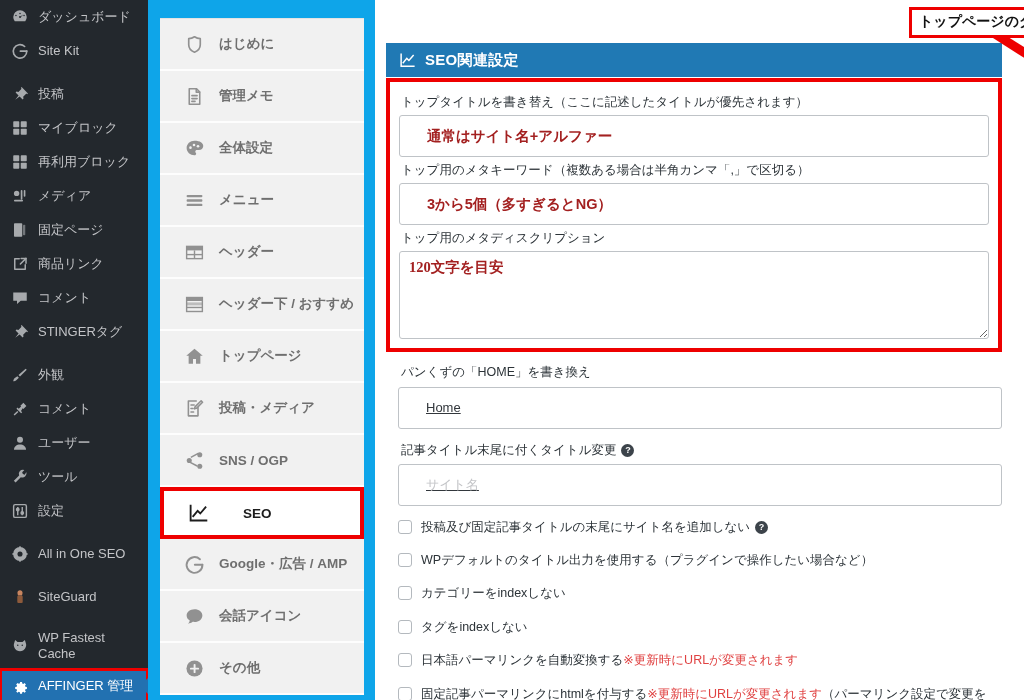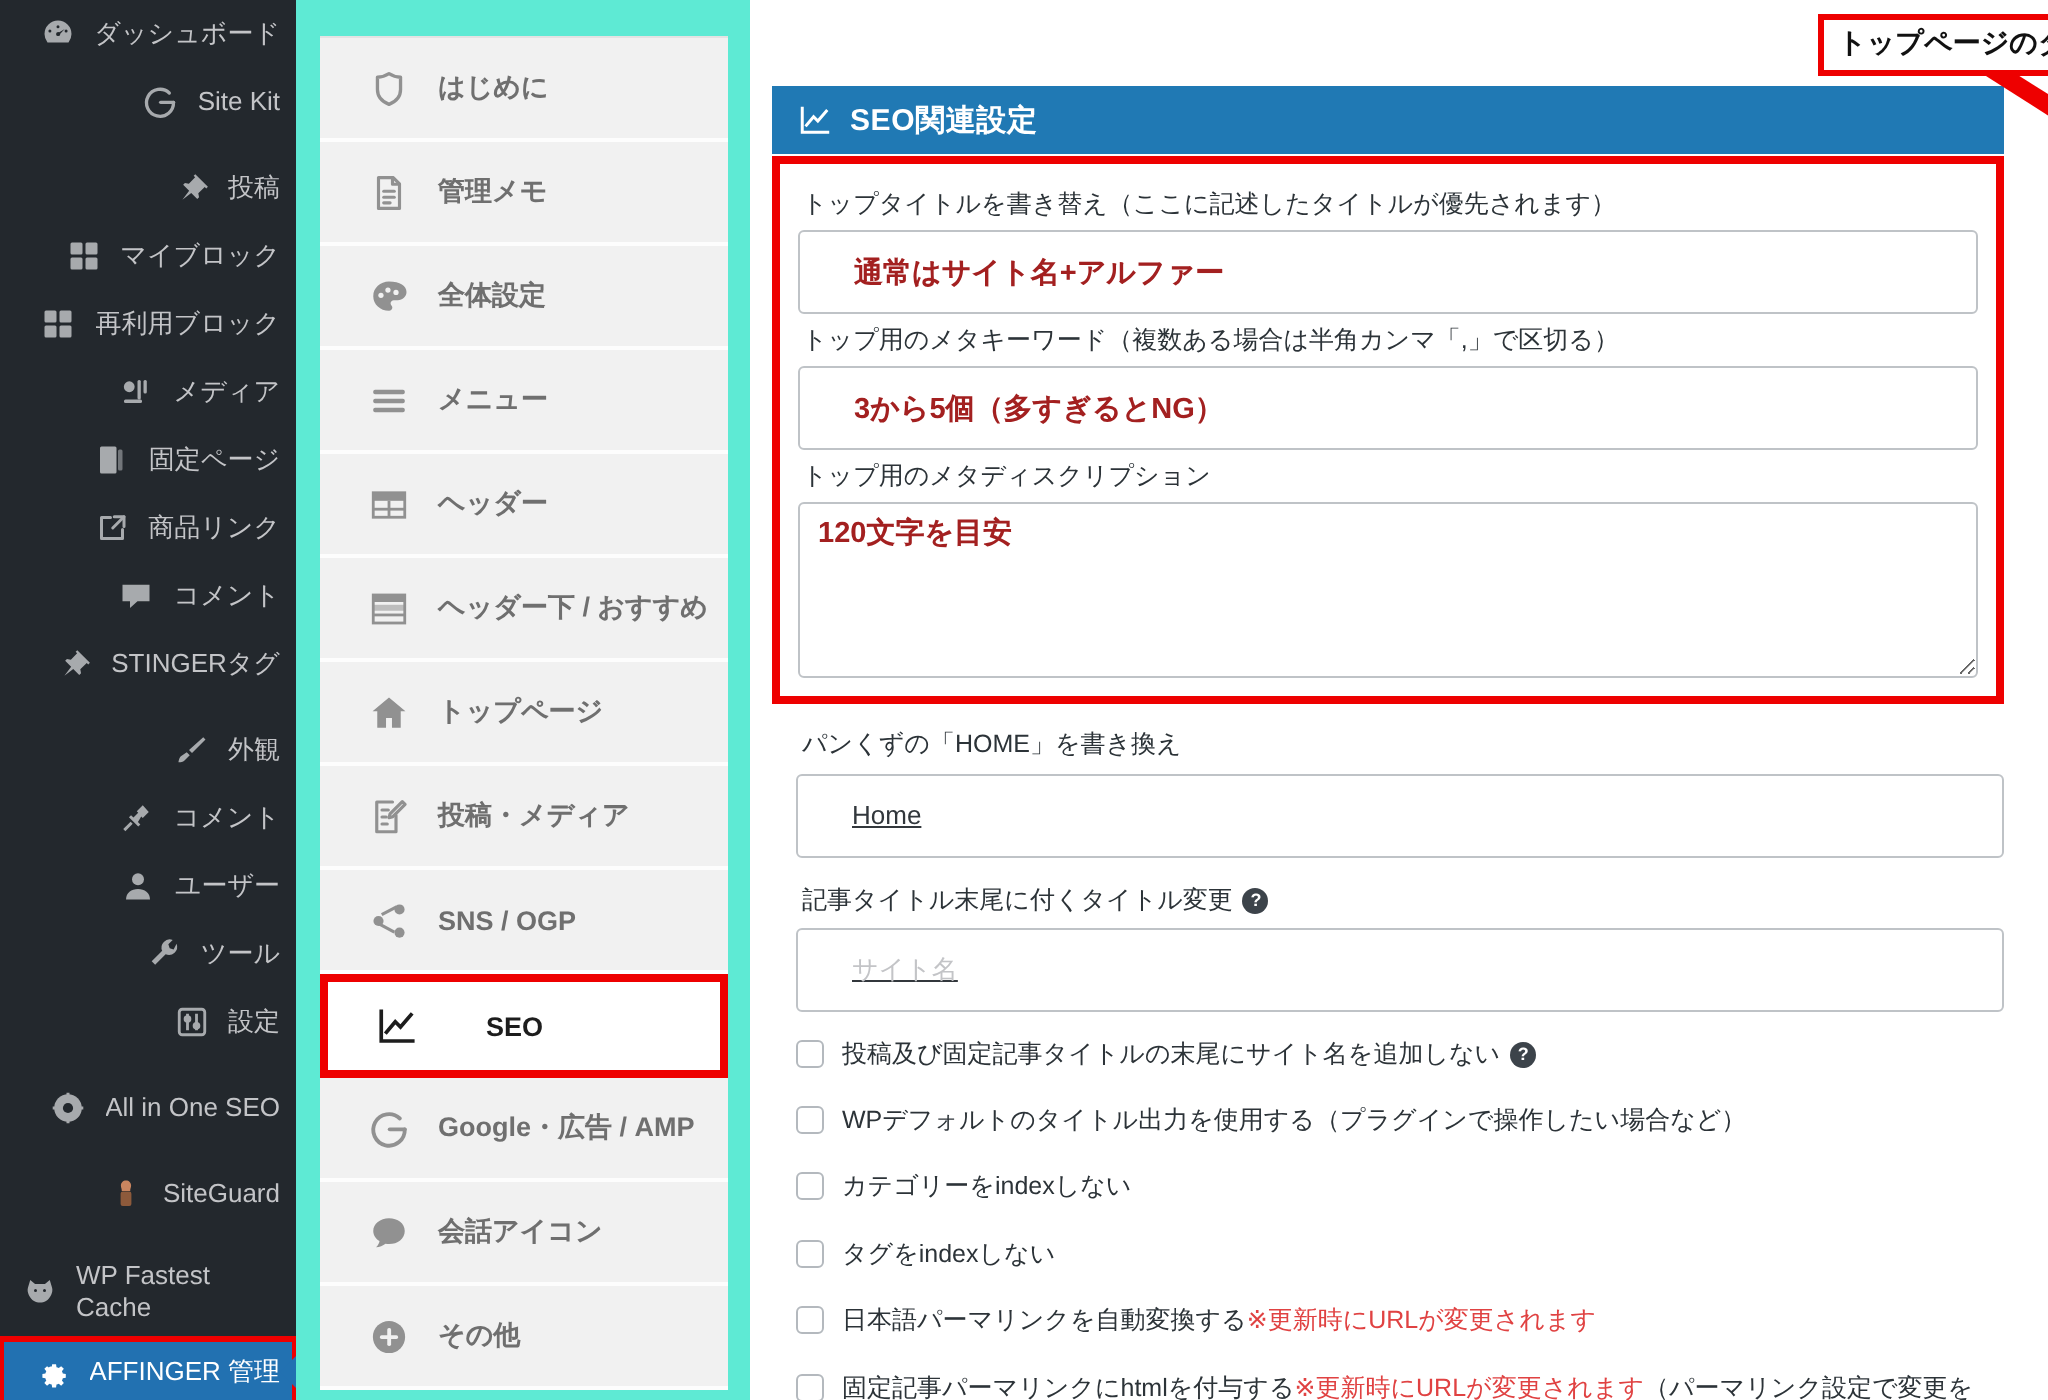--- a/index.html
+++ b/index.html
@@ -21,21 +21,20 @@
   }
   .wp-item {
     display: flex; align-items: center;
     height: 34px;
     padding: 0 8px 0 9px;
     color: #c3c4c7;
     font-size: 13px;
     line-height: 1.3;
     white-space: nowrap;
     position: relative;
-    justify-content: flex-end;
   }
   .wp-item.tall { height: 46px; align-items: center; }
   .wp-item .wp-ico {
     width: 21px; height: 20px; flex: 0 0 21px;
     margin-right: 8px;
     display: flex; align-items: center; justify-content: center;
     color: #a7aaad;
   }
   .wp-item .wp-ico svg { display: block; }
   .wp-label { overflow: hidden; }
@@ -56,21 +55,21 @@
     transform: translateY(-50%);
     width: 0; height: 0;
     border-top: 9px solid transparent;
     border-bottom: 9px solid transparent;
     border-right: 9px solid #2271b1;
   }
 
   
   .mid-wrap {
     width: 227px; flex: 0 0 227px;
-    background: #5eead4;
+    background: #0ea5e9;
     padding: 18px 11px 0 12px;
     position: relative;
     overflow: hidden;
   }
   .mid-list { border-top: 1px solid #e3e3e3; background: #f1f1f1; }
   .mid-item {
     height: 52px;
     display: flex; align-items: center;
     padding-left: 22px;
     background: #f1f1f1;
@@ -139,21 +138,21 @@
     border-radius: 3px;
     background: #fff;
     font-family: "Liberation Sans", sans-serif;
     font-size: 14.5px;
     color: #a32020;
     font-weight: bold;
     padding: 5px 9px;
     outline: none;
   }
   input.txt { height: 42px; padding-left: 27px; }
-  textarea.txt { height: 88px; resize: vertical; line-height: 1.5; }
+  textarea.txt { height: 88px; resize: vertical; line-height: 1.5; font-family: Liberation Serif, serif; }
   input.plainv, textarea.plainv { color: #32373c; font-weight: normal; font-size: 13px; text-decoration: underline; }
   input.plainv::placeholder { color: #c3c4c7; font-weight: normal; }
 
   .below-fields { padding: 0 0 0 12px; margin-top: 11px; }
   .below-fields .fld-label { margin-bottom: 5px; }
   .below-fields input.txt { margin-bottom: 12px; }
 
   .checks { padding-left: 12px; margin-top: 12px; }
   .chk-row {
     display: flex; align-items: flex-start;

